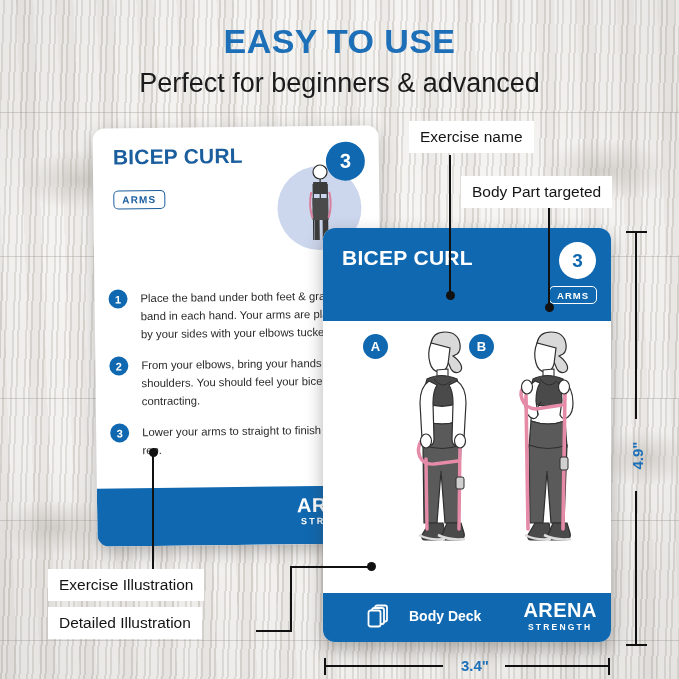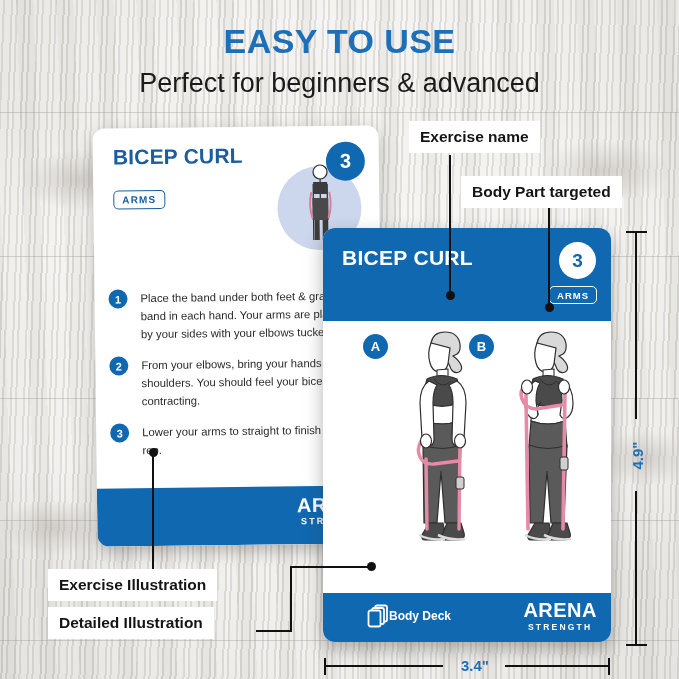--- a/index.html
+++ b/index.html
@@ -109,33 +109,33 @@
   .fc-body{position:relative;height:272px;background:#fff;}
   .fc-badge{
     position:absolute;width:25px;height:25px;border-radius:50%;
     background:#1068b0;color:#fff;font-size:13px;font-weight:bold;
     display:flex;align-items:center;justify-content:center;
   }
   .fc-foot{
     position:absolute;left:0;right:0;bottom:0;height:49px;background:#1068b0;
   }
   .fc-deck{
-    position:absolute;left:16px;top:11px;display:flex;align-items:center;gap:0;
-    color:#fff;font-size:12px;font-weight:bold;padding-left:28px;
+    position:absolute;left:16px;top:11px;display:flex;align-items:center;gap:20px;
+    color:#fff;font-size:14px;font-weight:bold;padding-left:28px;
   }
   .fc-logo{
     position:absolute;right:14px;top:7px;text-align:center;color:#fff;line-height:1;
   }
   .fc-logo .l1{font-size:20px;font-weight:bold;letter-spacing:.5px;}
   .fc-logo .l2{font-size:8.5px;font-weight:bold;letter-spacing:2.2px;margin-top:3px;}
 
   
   .callout{
     position:absolute;background:#fff;color:#141414;
-    font-size:15.5px;font-weight:bold;padding:7px 11px;white-space:nowrap;
+    font-size:15.5px;font-weight:normal;padding:7px 11px;white-space:nowrap;
   }
   .lead{position:absolute;background:#111;}
   .lead-dot{position:absolute;width:9px;height:9px;border-radius:50%;background:#111;}
 
   
   .dim-line{position:absolute;background:#111;}
   .dim-cap{position:absolute;background:#111;}
   .dim-txt{position:absolute;color:#1d6fb8;font-size:15px;font-weight:bold;}
   .dim-v{transform:rotate(-90deg);transform-origin:center center;}
 </style>

